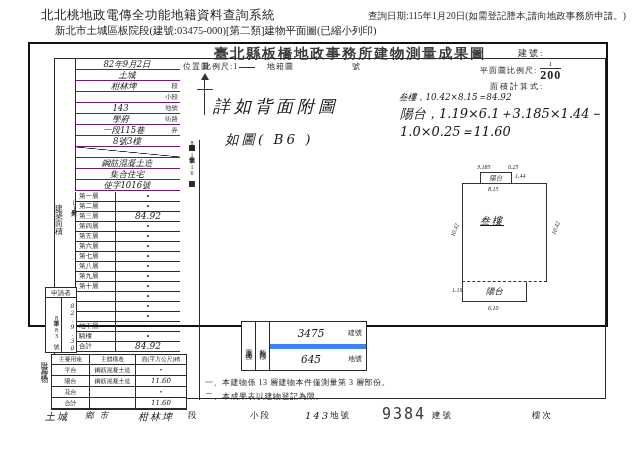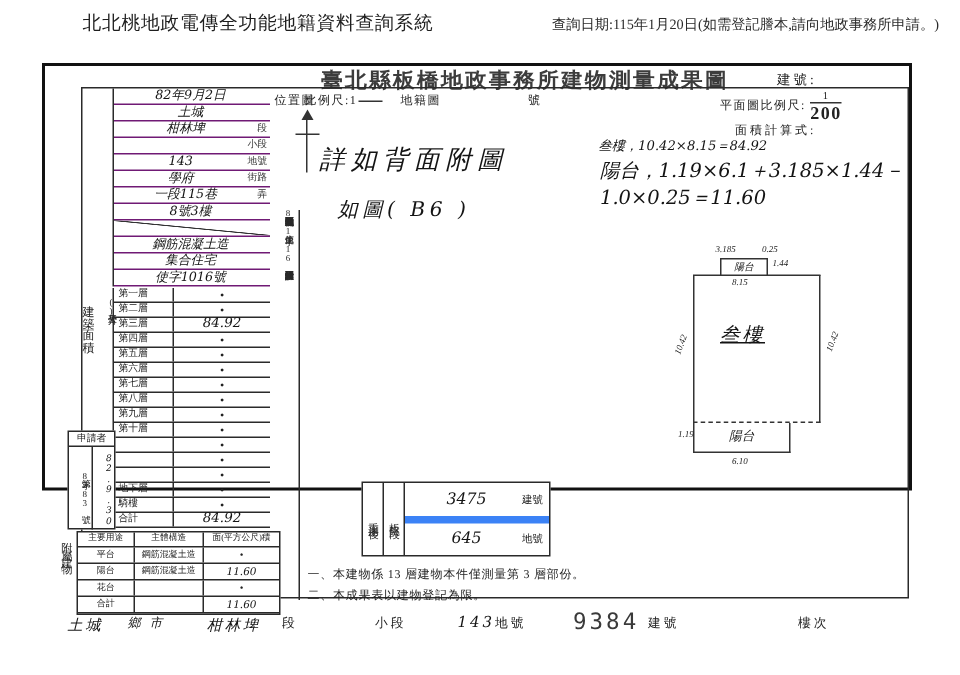--- a/index.html
+++ b/index.html
@@ -2,21 +2,21 @@
 <html><head>
 <meta charset="utf-8">
 <style>
   * { box-sizing: border-box; margin: 0; padding: 0; }
   html,body { width:640px; height:450px; background:#ffffff; overflow:hidden;
     font-family:"Liberation Serif","DejaVu Serif",serif; color:#222; }
   .abs { position:absolute; }
   #page { position:relative; width:640px; height:450px; background:#fff; }
 
   
-  .hdr1 { left:55px; top:7px; font-size:12.5px; color:#1e1e1e; letter-spacing:0.5px; }
+  .hdr1 { left:41px; top:7px; font-size:12.5px; color:#1e1e1e; letter-spacing:0.5px; }
   .hdr-date { left:368px; top:10px; font-size:9.5px; color:#2a2a2a; }
   .hdr2 { left:55px; top:24px; font-size:10.5px; color:#1e1e1e; }
 
   
   .doc-frame { left:28px; top:42px; width:580px; height:285px; border:2px solid #111; background:#fff; }
   .form-title { left:140px; top:0px; width:360px; text-align:center; font-size:14.5px;
     font-weight:bold; letter-spacing:1.5px; color:#3c3c3c; transform:scaleY(.95); }
   .bno-label { left:488px; top:3px; font-size:9px; letter-spacing:2px; }
 
   .form-box { left:24px; top:14px; width:552px; height:341px; border:1px solid #2a2a2a; }
@@ -90,21 +90,21 @@
   .bigfrac .num { display:block; font-size:7px; line-height:7px; }
   .bigfrac .den { display:block; font-size:12px; line-height:12px; font-weight:bold; border-top:1px solid #333; }
   .calclab { left:435px; top:22px; font-size:8px; letter-spacing:2px; }
   .calc1 { left:344px; top:33px; font-size:8.8px; }
   .calc2 { left:345px; top:46px; font-size:13px; }
 
   
   .plan { left:395px; top:100px; width:155px; height:158px; }
   .main-rect { position:absolute; left:12px; top:24px; width:85px; height:99px;
     border:1px solid #333; border-bottom:1px dashed #333; }
-  .main-label { position:absolute; left:30px; top:55px; font-size:13px; letter-spacing:2px;text-decoration:underline; }
+  .main-label { position:absolute; left:30px; top:55px; font-size:10px; letter-spacing:2px;text-decoration:underline; }
   .bump { position:absolute; left:30px; top:13px; width:32px; height:12px; border:1px solid #333;
     border-bottom:none; font-size:6.5px; text-align:center; line-height:11px; }
   .balcony { position:absolute; left:12px; top:123px; width:65px; height:20px;
     border:1px solid #333; border-top:none; font-size:8.5px; text-align:center; line-height:18px; }
   .dim { position:absolute; font-size:6px; font-style:italic; color:#222; }
   .dim-top { left:27px; top:5px; }
   .dim-topright { left:58px; top:5px; }
   .dim-bumpside { left:65px; top:14px; }
   .dim-maintop { left:38px; top:27px; }
   .dim-left { left:-2px; top:68px; transform:rotate(-70deg); }
@@ -117,20 +117,21 @@
   .stamp { font-family:"DejaVu Sans Mono",monospace; font-size:15px; letter-spacing:2px;
     font-weight:400; color:#3a3a3a; font-style:normal; }
 </style>
 </head>
 <body>
 
 <div id="page">
 
   <div class="abs hdr1">北北桃地政電傳全功能地籍資料查詢系統</div>
   <div class="abs hdr-date">查詢日期:115年1月20日(如需登記謄本,請向地政事務所申請。)</div>
+  <div class="abs hdr2">新北市土城區板院段(建號:03475-000)[第二類]建物平面圖(已縮小列印)</div>
 
   <div class="abs doc-frame">
 
     <div class="abs form-title">臺北縣板橋地政事務所建物測量成果圖</div>
     <div class="abs bno-label">建號:</div>
 
     <div class="abs form-box">
 
       <div class="abs fields">
         <div class="frow">

